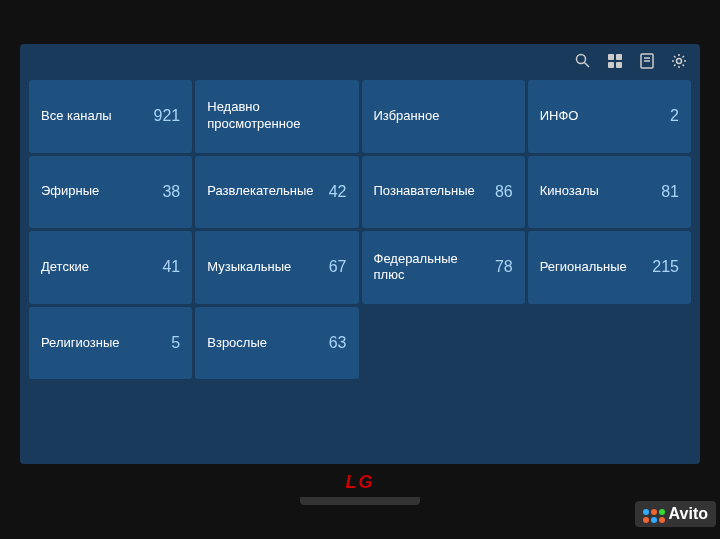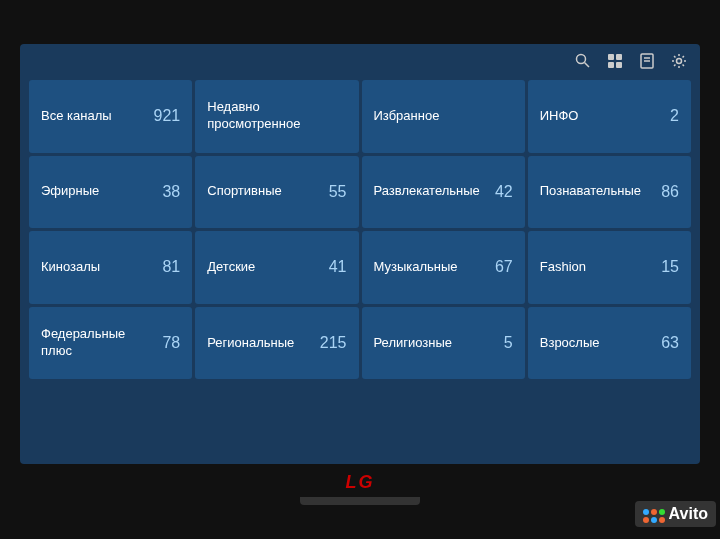--- a/index.html
+++ b/index.html
@@ -206,46 +206,38 @@
         </div>
         <div class="cell">
           <span class="cell-label">ИНФО</span>
           <span class="cell-count">2</span>
         </div>
         <div class="cell">
           <span class="cell-label">Эфирные</span>
           <span class="cell-count">38</span>
         </div>
         <div class="cell">
-          <span class="cell-label">Спортивные</span>
-          <span class="cell-count">55</span>
-        </div>
-        <div class="cell">
           <span class="cell-label">Развлекательные</span>
           <span class="cell-count">42</span>
         </div>
         <div class="cell">
           <span class="cell-label">Познавательные</span>
           <span class="cell-count">86</span>
         </div>
         <div class="cell">
           <span class="cell-label">Кинозалы</span>
           <span class="cell-count">81</span>
         </div>
         <div class="cell">
           <span class="cell-label">Детские</span>
           <span class="cell-count">41</span>
         </div>
         <div class="cell">
           <span class="cell-label">Музыкальные</span>
           <span class="cell-count">67</span>
-        </div>
-        <div class="cell">
-          <span class="cell-label">Fashion</span>
-          <span class="cell-count">15</span>
         </div>
         <div class="cell">
           <span class="cell-label">Федеральные плюс</span>
           <span class="cell-count">78</span>
         </div>
         <div class="cell">
           <span class="cell-label">Региональные</span>
           <span class="cell-count">215</span>
         </div>
         <div class="cell">

